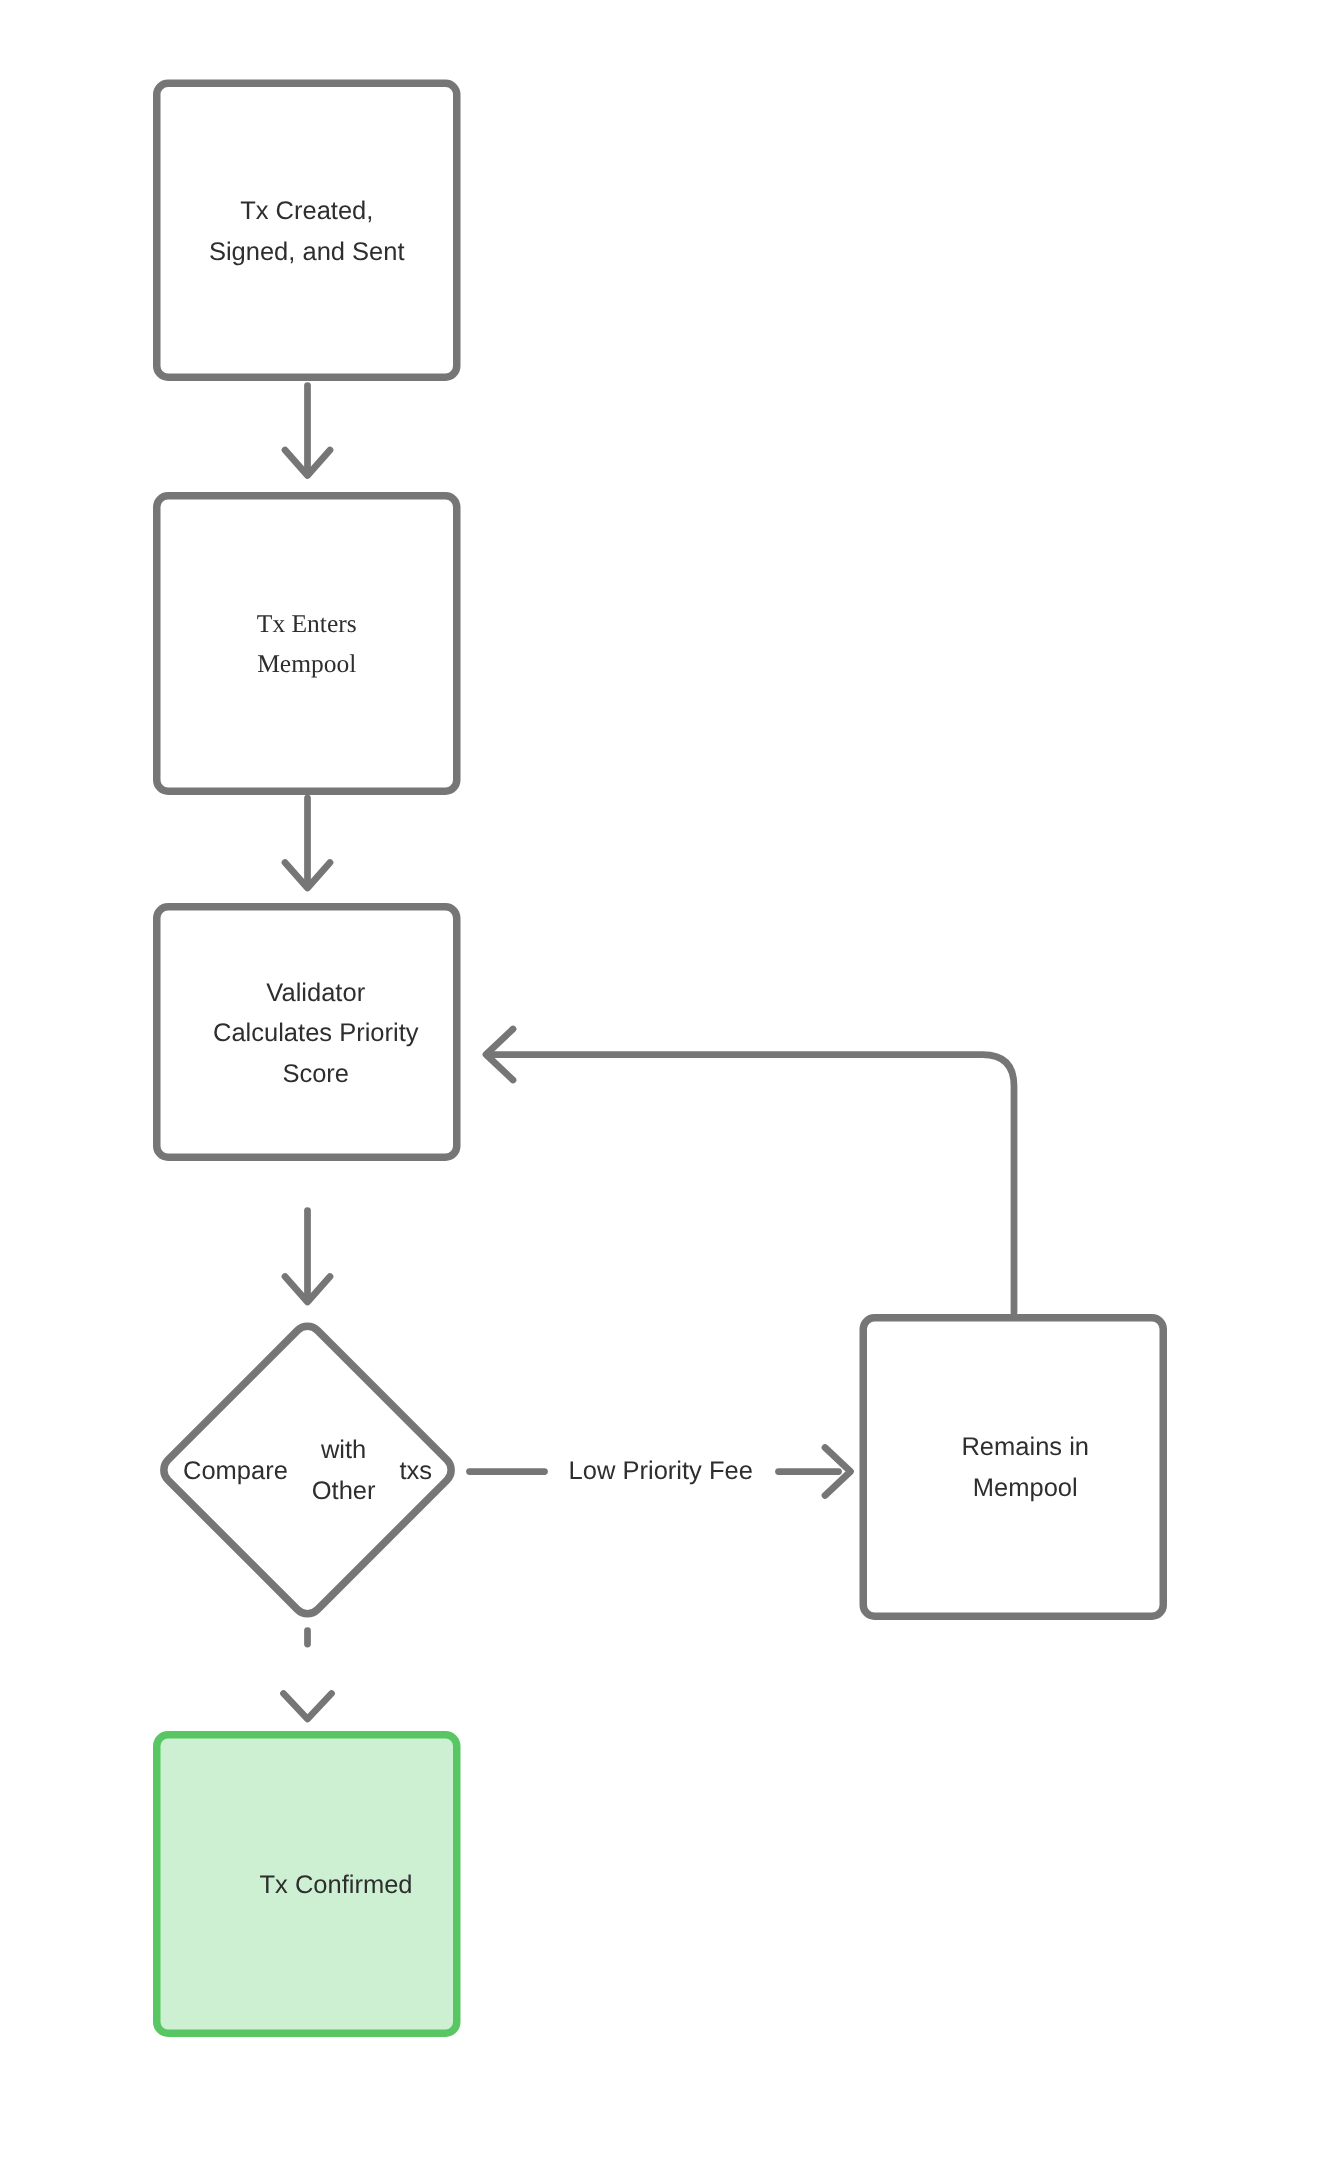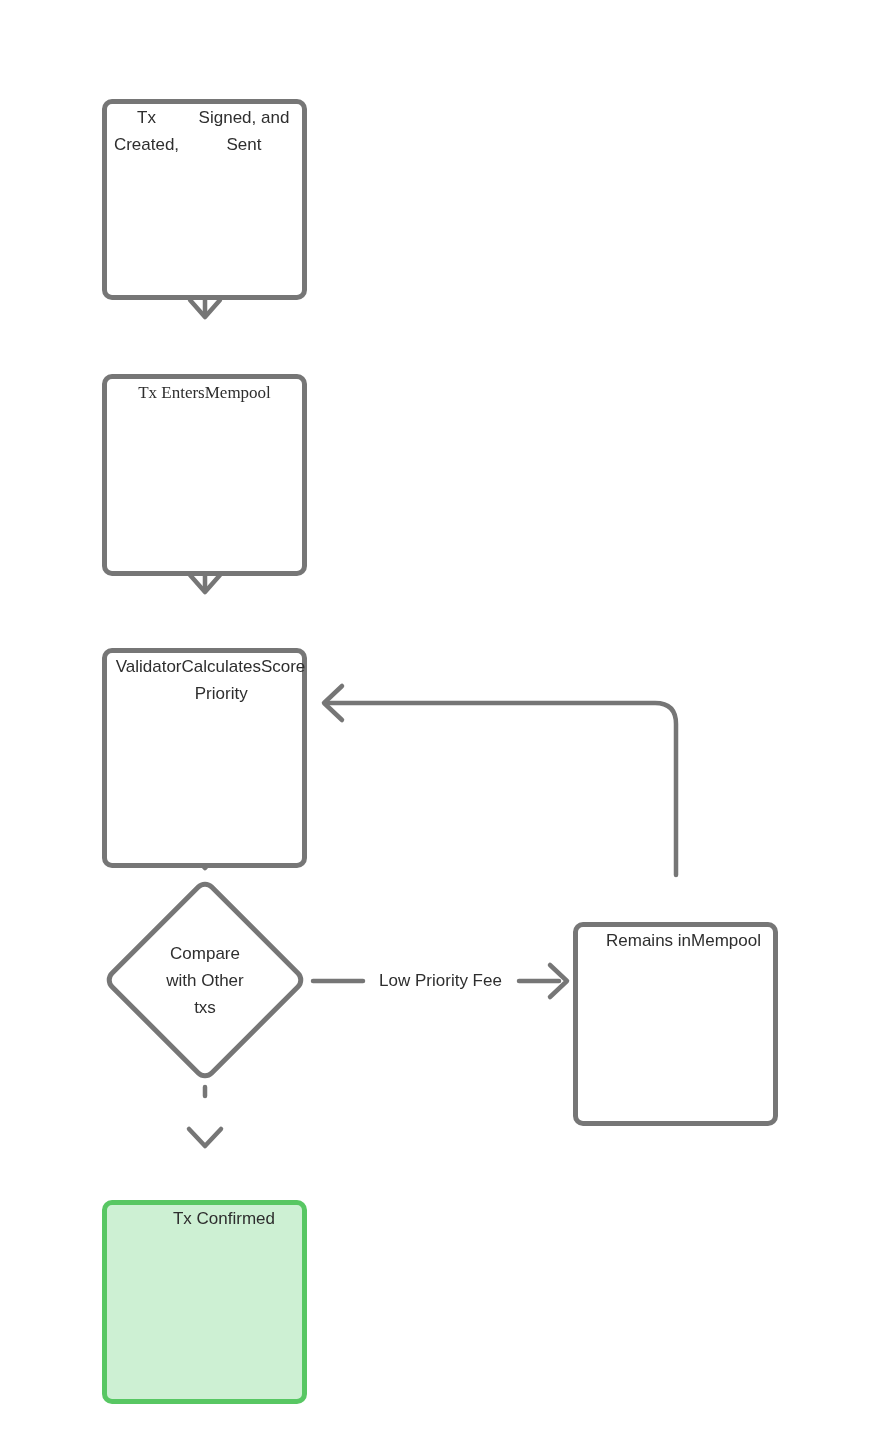--- a/index.html
+++ b/index.html
@@ -37,47 +37,46 @@
     stroke-linecap: round;
     stroke-linejoin: round;
   }
   .node {
     position: absolute;
     box-sizing: border-box;
     border: 5px solid var(--node-border);
     background: var(--node-fill);
     border-radius: 10px;
     display: flex;
-    flex-direction: row;
-    align-items: flex-start;
+    flex-direction: column;
+    align-items: center;
     justify-content: center;
     text-align: center;
     color: var(--text);
     font-size: 17px;
     line-height: 27px;
-    margin-top: 46px;
   }
   .node.confirmed {
     border-color: var(--confirmed-border);
     background: var(--confirmed-fill);
   }
   .diamond-shape {
     position: absolute;
     box-sizing: border-box;
     border: 5px solid var(--node-border);
     background: var(--node-fill);
     border-radius: 12px;
     transform: rotate(45deg);
   }
   .diamond-text {
     position: absolute;
     display: flex;
-    flex-direction: column;
+    flex-direction: row;
     align-items: center;
-    justify-content: center;
+    justify-content: flex-end;
     text-align: center;
     color: var(--text);
     font-size: 17px;
     line-height: 27px;
   }
   .edge-label {
     position: absolute;
     text-align: center;
     color: var(--text);
     font-size: 17px;
@@ -114,21 +113,21 @@
   <div class="node" style="left:102px; top:53px; width:205px; height:201px;">
     <div>Tx Created,</div>
     <div>Signed, and Sent</div>
   </div>
 
   <div class="node" style="left:102px; top:328px; width:205px; height:202px;font-family:Liberation Serif, serif;">
     <div>Tx Enters</div>
     <div>Mempool</div>
   </div>
 
-  <div class="node" style="left:102px; top:602px; width:205px; height:220px;padding-left:12px;">
+  <div class="node" style="left:102px; top:602px; width:205px; height:172px;padding-left:12px;">
     <div>Validator</div>
     <div>Calculates Priority</div>
     <div>Score</div>
   </div>
 
   <div class="diamond-shape" style="left:132px; top:907px; width:146px; height:146px;"></div>
   <div class="diamond-text" style="left:122px; top:897px; width:166px; height:166px;">
     <div>Compare</div>
     <div>with Other</div>
     <div>txs</div>

